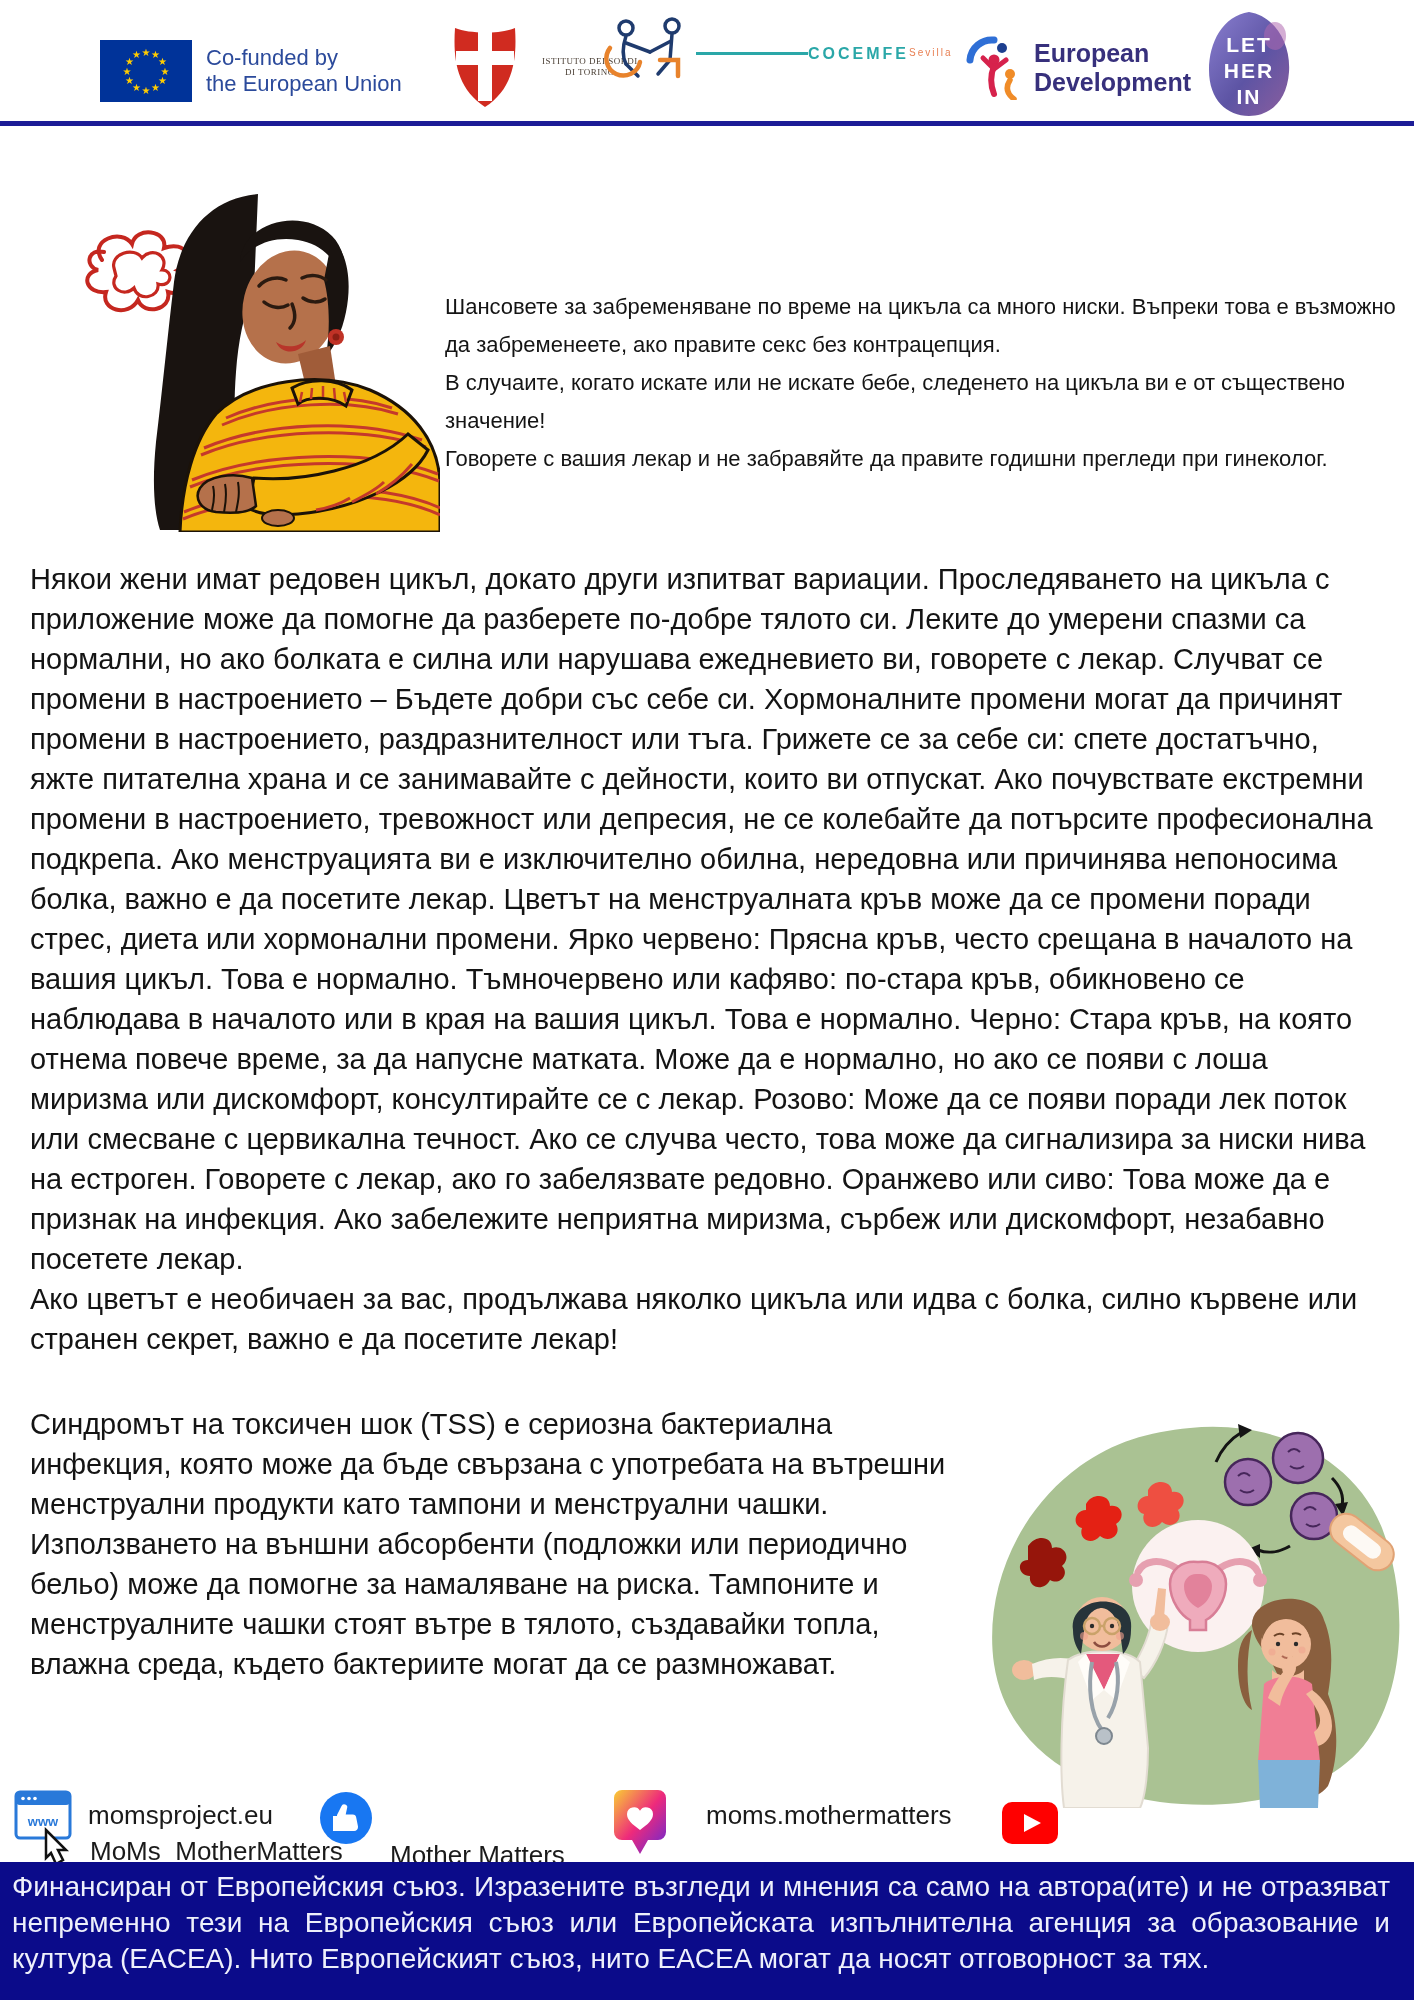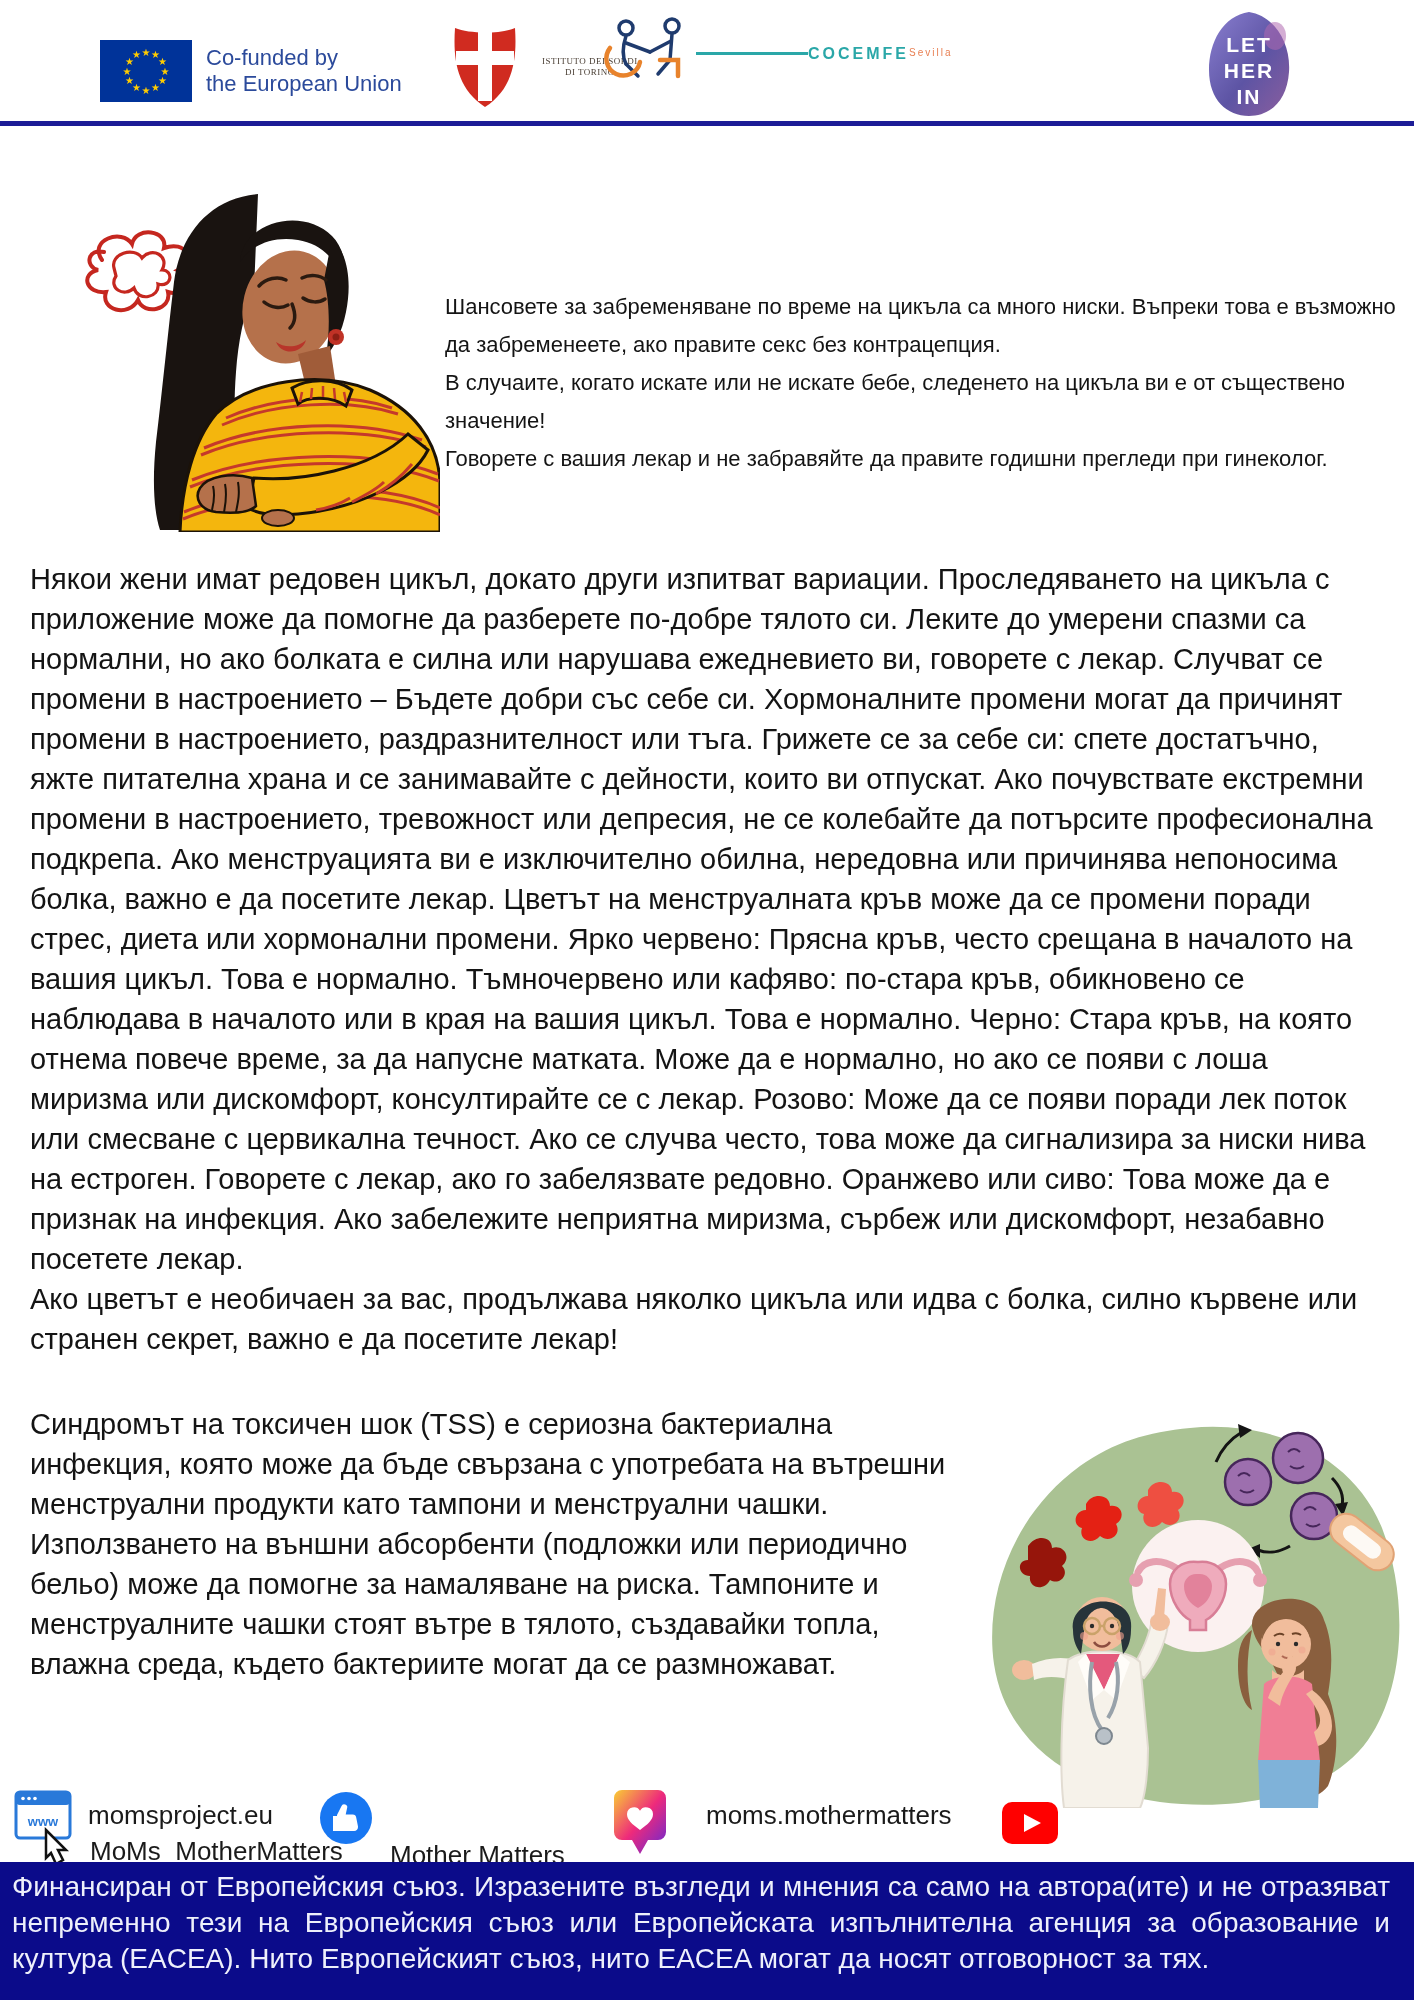--- a/index.html
+++ b/index.html
@@ -91,20 +91,35 @@
         <path d="M14,32 a17,17 0 1 0 30,14"></path>
         <path d="M64,44 h18 v16"></path>
       </g>
     </svg>
     <div class="cocemfe-line"></div>
     <div class="cocemfe-name">COCEMFE</div>
     <div class="cocemfe-sub">Sevilla</div>
   </div>
 
 
+  <div class="logo logo-eurodev">
+    <svg width="58" height="64" viewBox="0 0 58 64">
+      <path d="M8,24 A22,22 0 0 1 32,4" stroke="#2f6fd6" stroke-width="7" fill="none" stroke-linecap="round"></path>
+      <circle cx="40" cy="12" r="5" fill="#1d3f8f"></circle>
+      <circle cx="32" cy="24" r="5.5" fill="#d6224c"></circle>
+      <path d="M32,30 C28,40 28,48 32,58" stroke="#d6224c" stroke-width="6" fill="none" stroke-linecap="round"></path>
+      <path d="M32,33 L21,22 M32,33 L44,24" stroke="#d6224c" stroke-width="5" fill="none" stroke-linecap="round"></path>
+      <circle cx="48" cy="38" r="5" fill="#f08c28"></circle>
+      <path d="M48,44 C43,52 45,58 52,63" stroke="#f08c28" stroke-width="5.5" fill="none" stroke-linecap="round"></path>
+    </svg>
+    <div class="eurodev-text">
+      <div>European</div>
+      <div>Development</div>
+    </div>
+  </div>
 
   <div class="logo logo-letherin">
     <svg width="88" height="108" viewBox="0 0 88 108">
       <defs>
         <linearGradient id="lhi" x1="0" y1="0" x2="1" y2="1">
           <stop offset="0" stop-color="#8a7fd0"></stop>
           <stop offset="0.55" stop-color="#5d54a4"></stop>
           <stop offset="1" stop-color="#8b5e9e"></stop>
         </linearGradient>
       </defs>

